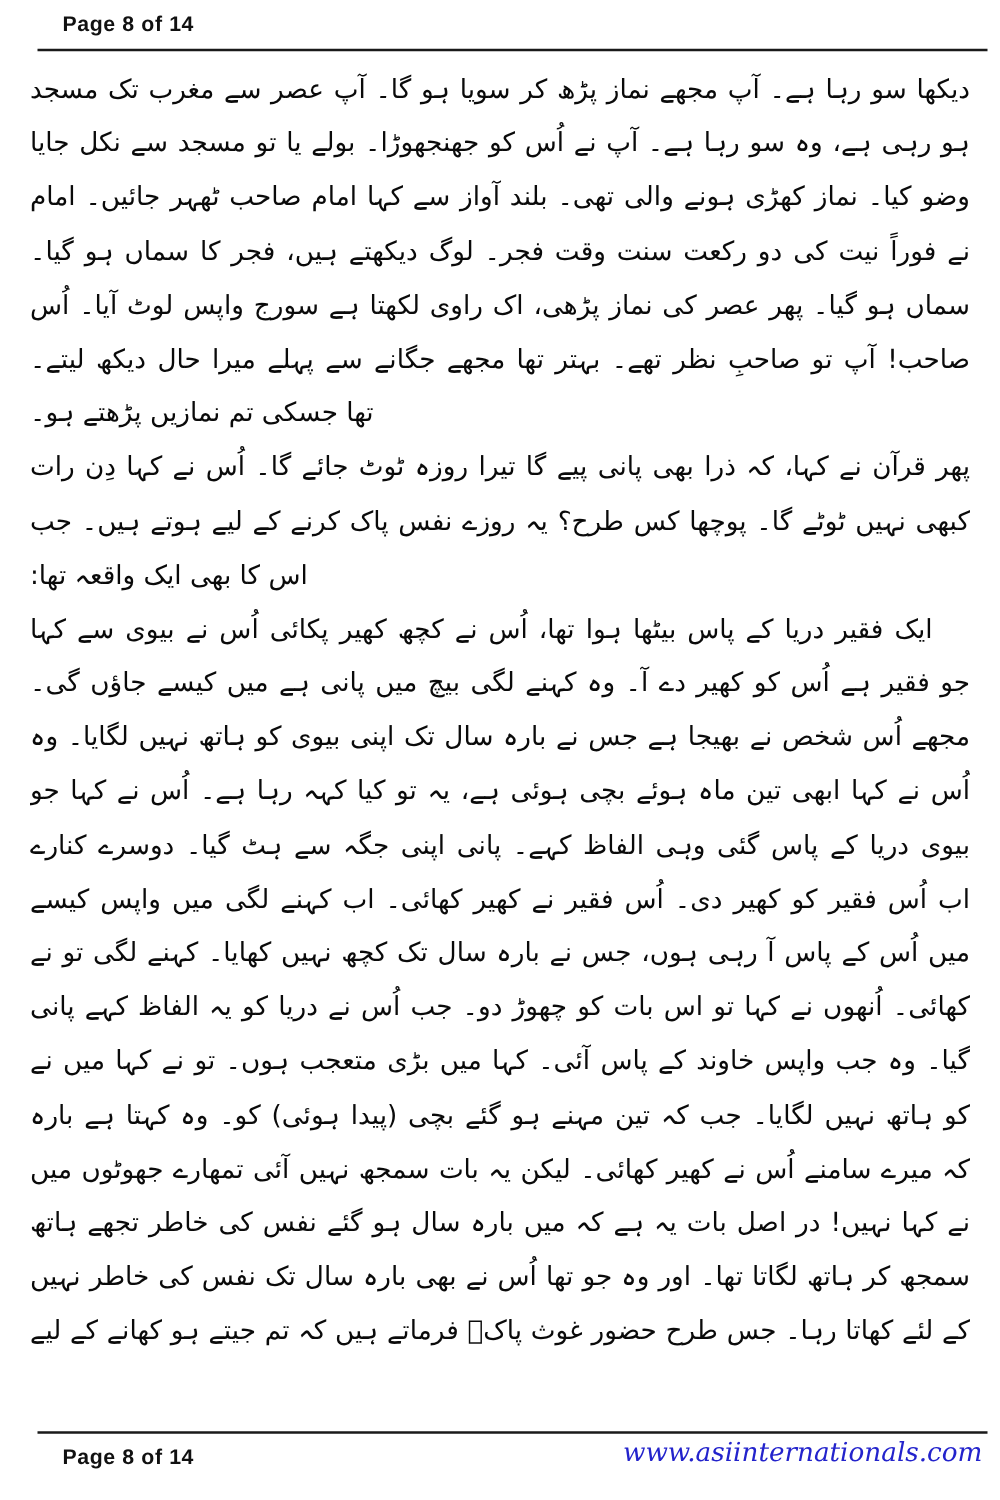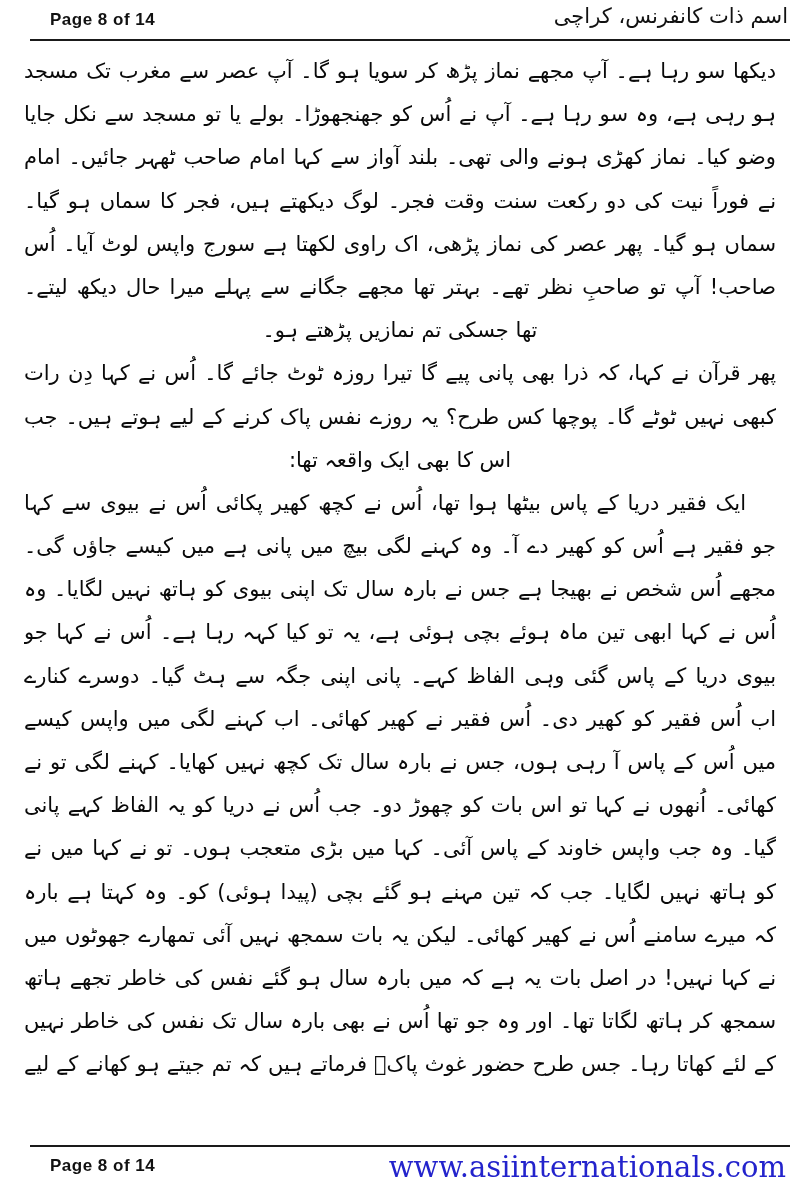--- a/index.html
+++ b/index.html
@@ -43,46 +43,46 @@
     height:43.2px;
     line-height:43.2px;
     white-space:nowrap;
     overflow:hidden;
   }
   .body-text .line.justify{
     text-align:justify;
     text-align-last:justify;
     white-space:normal;
   }
-  .body-text .line.right{text-align:center;}
+  .body-text .line.right{text-align:left;}
   .body-text .line.indent{padding-right:30px;}
 
   
   .footer{position:absolute;left:0;right:0;top:1150px;height:40px;}
   .footer .page-label{
     position:absolute;left:50px;top:6px;
     font-family:"Liberation Sans","DejaVu Sans",sans-serif;
     font-weight:bold;font-size:17px;letter-spacing:.5px;color:#111;
   }
   .footer .website{
     position:absolute;right:14px;top:0px;
     font-family:"DejaVu Serif","Liberation Serif",serif;
-    font-size:29px;
+    font-style:italic;
+    font-size:21px;
     color:#2323cc;
     text-decoration:none;
   }
 </style>
 </head>
 <body>
 
 <div class="page">
 
   <div class="header">
     <div class="page-label">Page 8 of 14</div>
-    <div class="urdu-title">اسم ذات کانفرنس، کراچی</div>
   </div>
   <div class="rule top"></div>
 
   <div class="body-text">
       <div class="line justify">دیکھا سو رہا ہے۔ آپ مجھے نماز پڑھ کر سویا ہو گا۔ آپ عصر سے مغرب تک مسجد میں رہتے، مغرب کی اذان</div>
       <div class="line justify">ہو رہی ہے، وہ سو رہا ہے۔ آپ نے اُس کو جھنجھوڑا۔ بولے یا تو مسجد سے نکل جایا نماز پڑھ۔ وہ فوراً اُٹھا</div>
       <div class="line justify">وضو کیا۔ نماز کھڑی ہونے والی تھی۔ بلند آواز سے کہا امام صاحب ٹھہر جائیں۔ امام صاحب ٹھہر گئے۔ اُس</div>
       <div class="line justify">نے فوراً نیت کی دو رکعت سنت وقت فجر۔ لوگ دیکھتے ہیں، فجر کا سماں ہو گیا۔ پھر ظہر کی نماز پڑھی، ظہر کا</div>
       <div class="line justify">سماں ہو گیا۔ پھر عصر کی نماز پڑھی، اک راوی لکھتا ہے سورج واپس لوٹ آیا۔ اُس وقت اُس نے کہا مسجد</div>
       <div class="line justify">صاحب! آپ تو صاحبِ نظر تھے۔ بہتر تھا مجھے جگانے سے پہلے میرا حال دیکھ لیتے۔ میں تو اُسی کے پاس</div>

